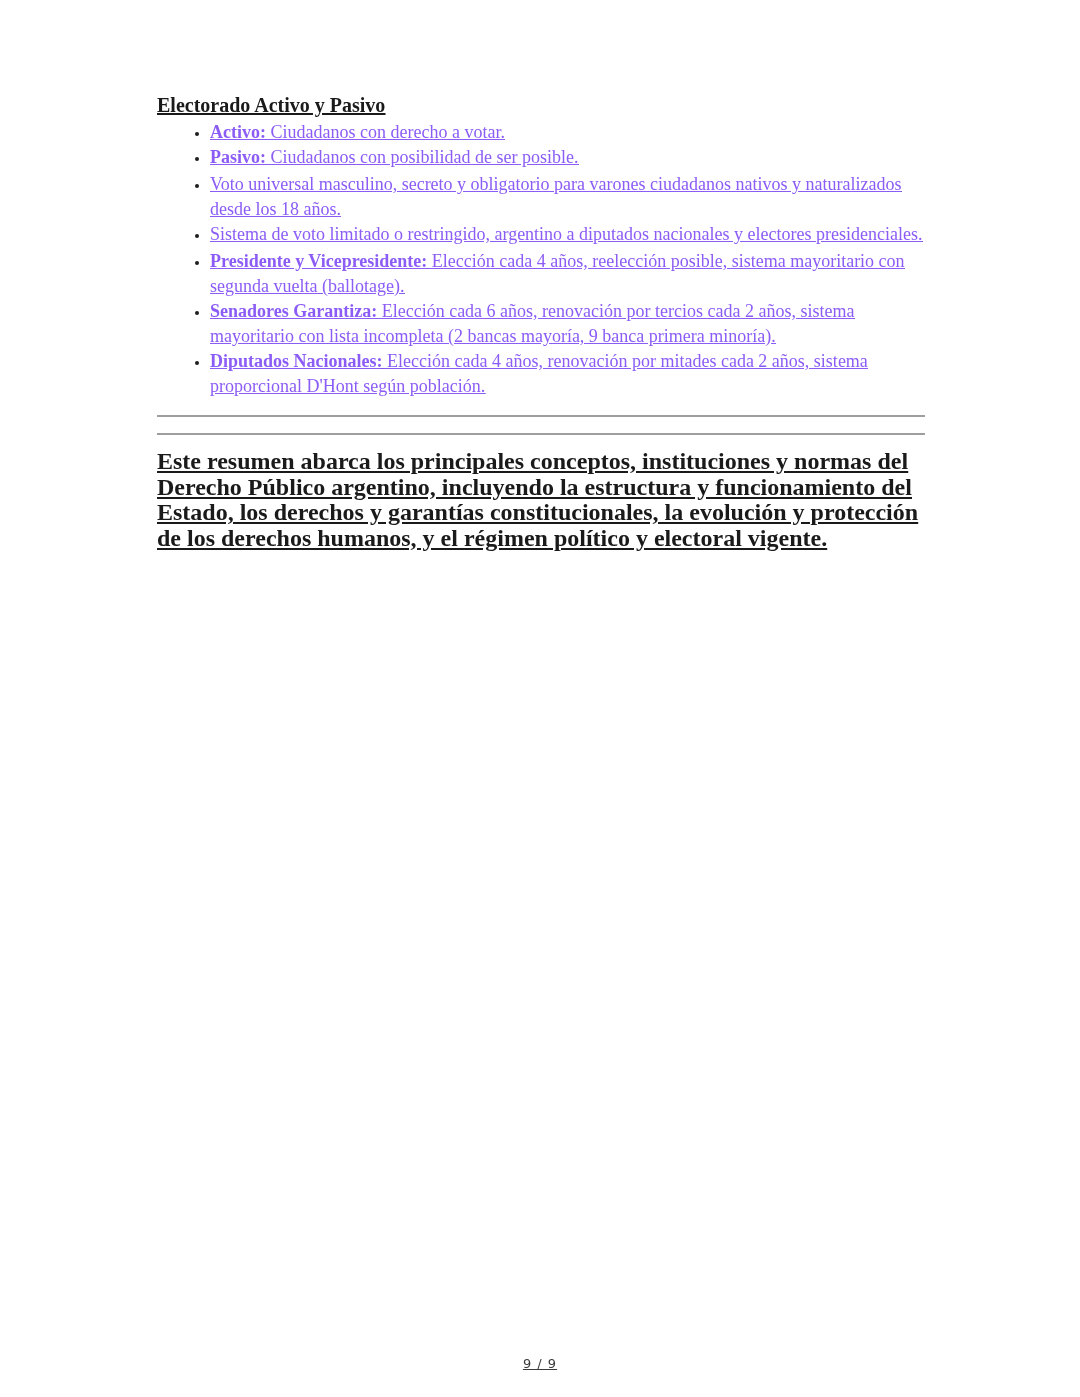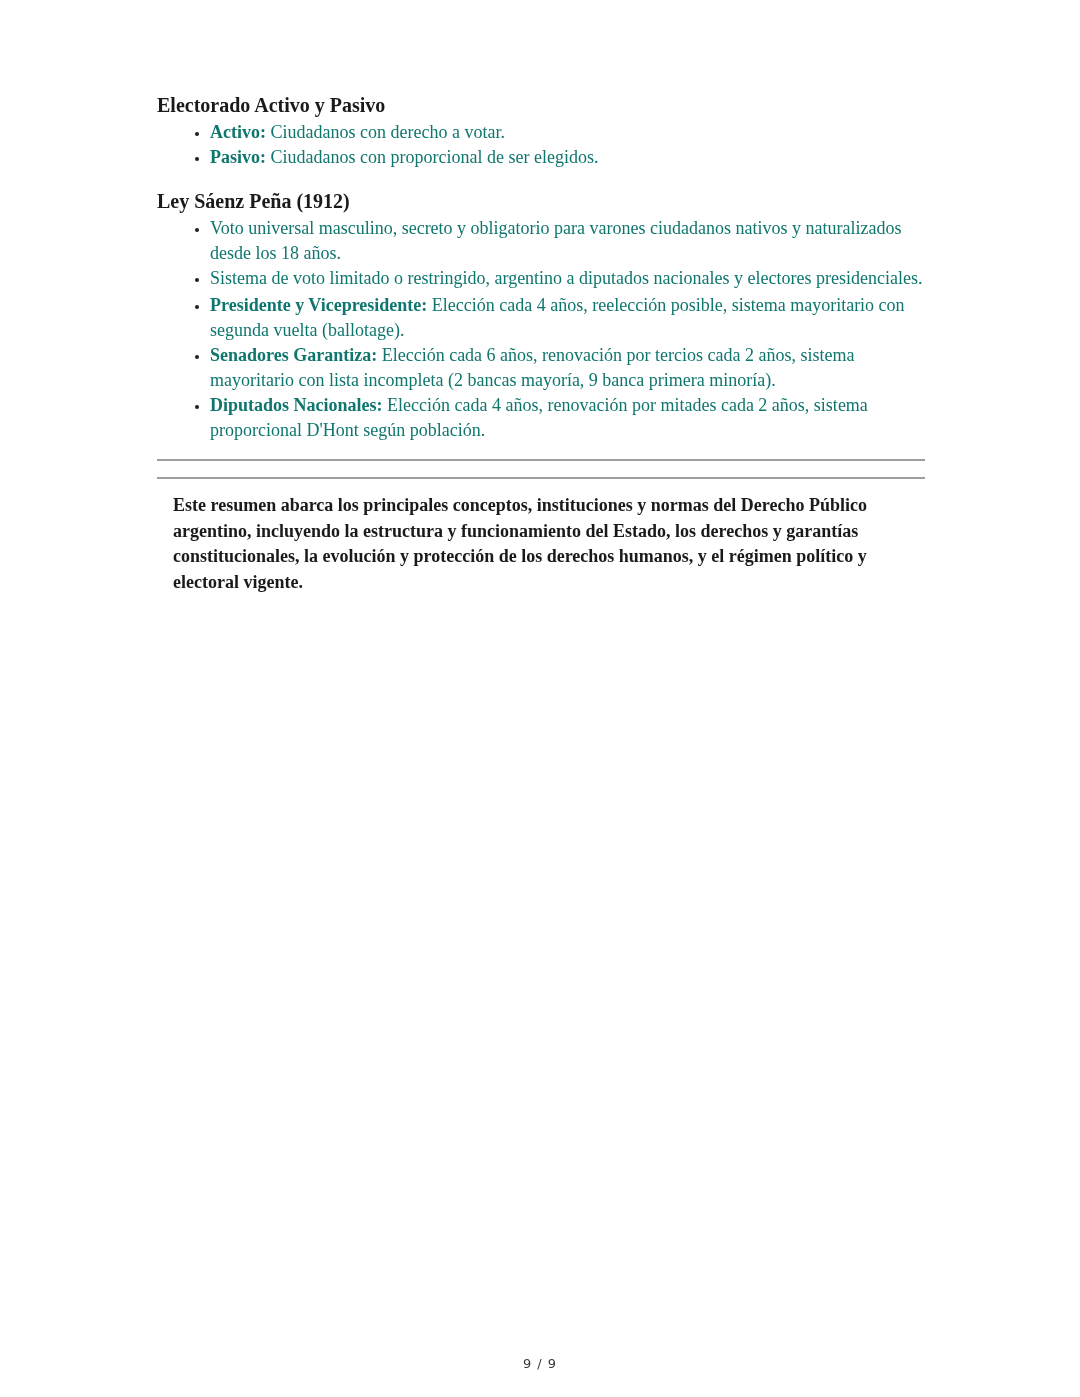--- a/index.html
+++ b/index.html
@@ -1,15 +1,15 @@
 <!DOCTYPE html>
 <html><head>
 <meta charset="utf-8">
 <style>
-  * { margin: 0; padding: 0; box-sizing: border-box; }
+  * { margin: 0; padding: 0; box-sizing: border-box; text-decoration: underline; }
   html, body { background: #ffffff; }
   .page {
     position: relative;
     width: 1080px;
     height: 1397px;
     background: #ffffff;
     overflow: hidden;
     font-family: "Liberation Serif", serif;
     color: #1e1e1e;
   }
@@ -29,37 +29,36 @@
   }
   h3.sec-heading.first { margin-top: 0; }
   ul.bullet-list {
     margin: 2px 0 0 0;
     padding: 0 0 0 53px;
     list-style: disc outside;
   }
   ul.bullet-list li {
     font-size: 18px;
     line-height: 25px;
-    color: #0f766e;
+    color: #8b5cf6;
   }
   ul.bullet-list li::marker { font-size: 15px; color: #1e1e1e; }
   .run-in { font-weight: 700; }
   hr.divider {
     border: none;
     border-top: 2px solid #9e9e9e;
     margin: 16px 0 14px 0;
     width: 768px;
   }
   p.closing {
-    font-size: 18px;
+    font-size: 24px;
     line-height: 25.5px;
     font-weight: 700;
     color: #1a1a1a;
     margin-top: 14px;
-    margin-left: 16px;
   }
   .footer {
     position: absolute;
     left: 0;
     right: 0;
     bottom: 26px;
     text-align: center;
     font-family: "DejaVu Sans", sans-serif;
     font-size: 13px;
     color: #3a3a3a;
@@ -68,24 +67,23 @@
 </style>
 </head>
 <body>
 
 <div class="page">
   <div class="content">
 
     <h3 class="sec-heading first">Electorado Activo y Pasivo</h3>
     <ul class="bullet-list">
       <li><span class="run-in">Activo:</span><span> Ciudadanos con derecho a votar.</span></li>
-      <li><span class="run-in">Pasivo:</span><span> Ciudadanos con proporcional de ser elegidos.</span></li>
+      <li><span class="run-in">Pasivo:</span><span> Ciudadanos con posibilidad de ser posible.</span></li>
     </ul>
 
-    <h3 class="sec-heading">Ley Sáenz Peña (1912)</h3>
     <ul class="bullet-list">
       <li><span class="run-in"></span><span>Voto universal masculino, secreto y obligatorio para varones ciudadanos nativos y naturalizados desde los 18 años.</span></li>
       <li><span class="run-in"></span><span>Sistema de voto limitado o restringido, argentino a diputados nacionales y electores presidenciales.</span></li>
     </ul>
 
     <ul class="bullet-list">
       <li><span class="run-in">Presidente y Vicepresidente:</span><span> Elección cada 4 años, reelección posible, sistema mayoritario con segunda vuelta (ballotage).</span></li>
       <li><span class="run-in">Senadores Garantiza:</span><span> Elección cada 6 años, renovación por tercios cada 2 años, sistema mayoritario con lista incompleta (2 bancas mayoría, 9 banca primera minoría).</span></li>
       <li><span class="run-in">Diputados Nacionales:</span><span> Elección cada 4 años, renovación por mitades cada 2 años, sistema proporcional D'Hont según población.</span></li>
     </ul>

